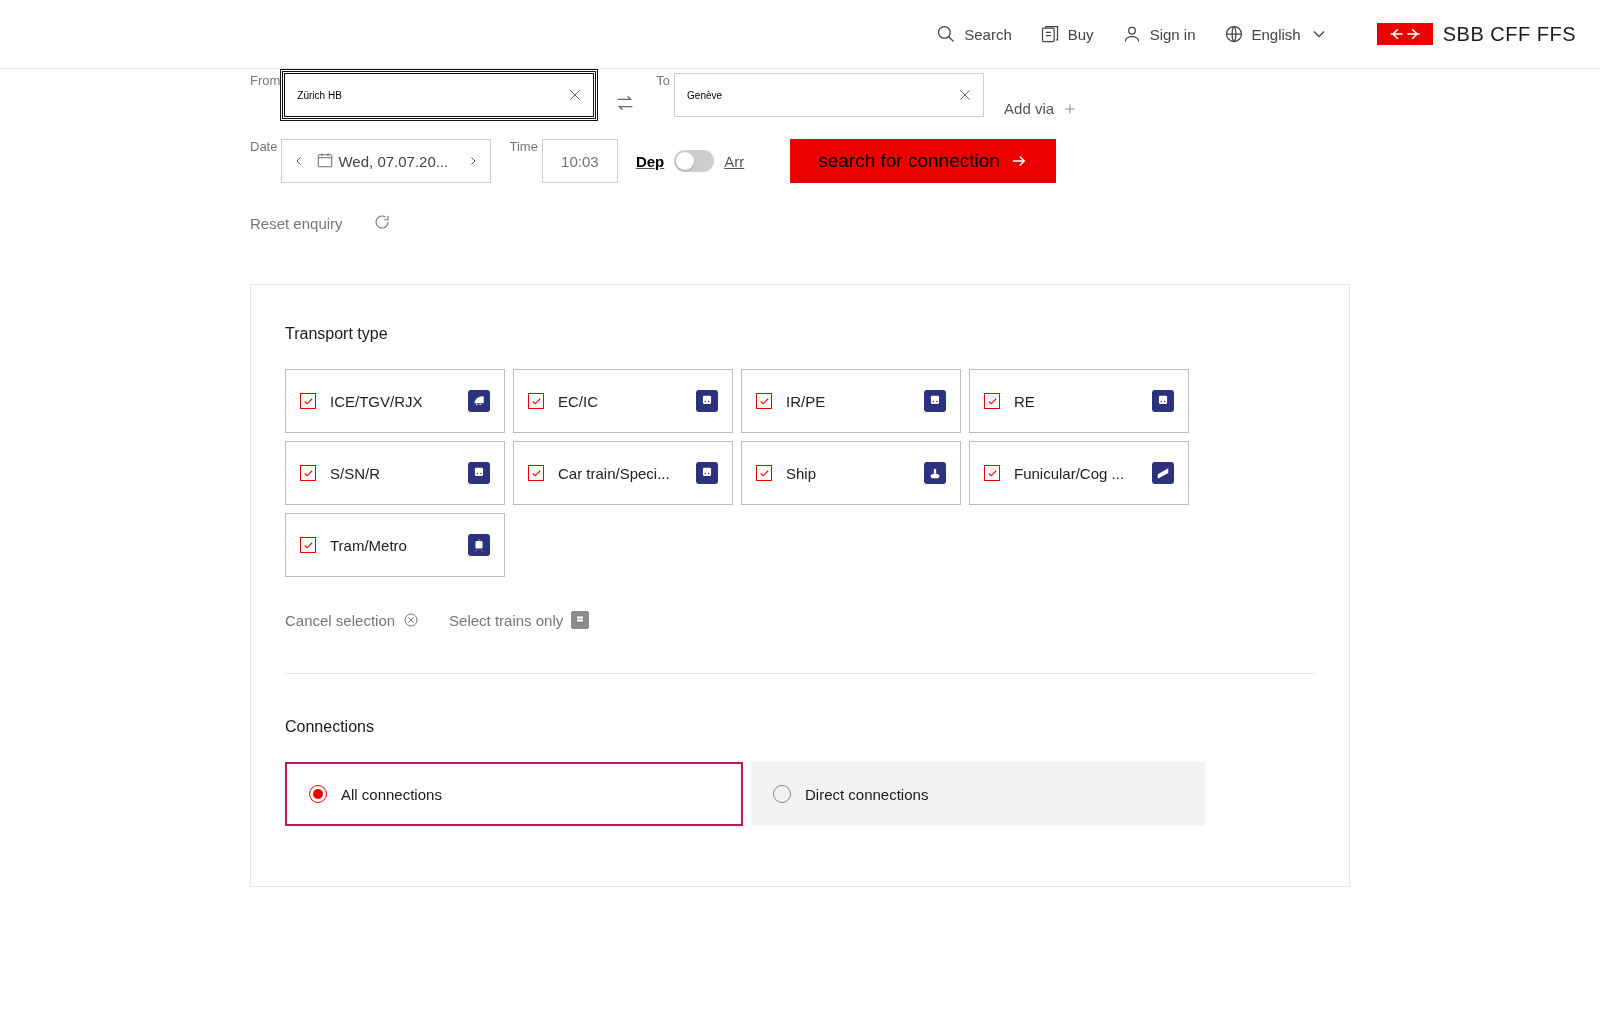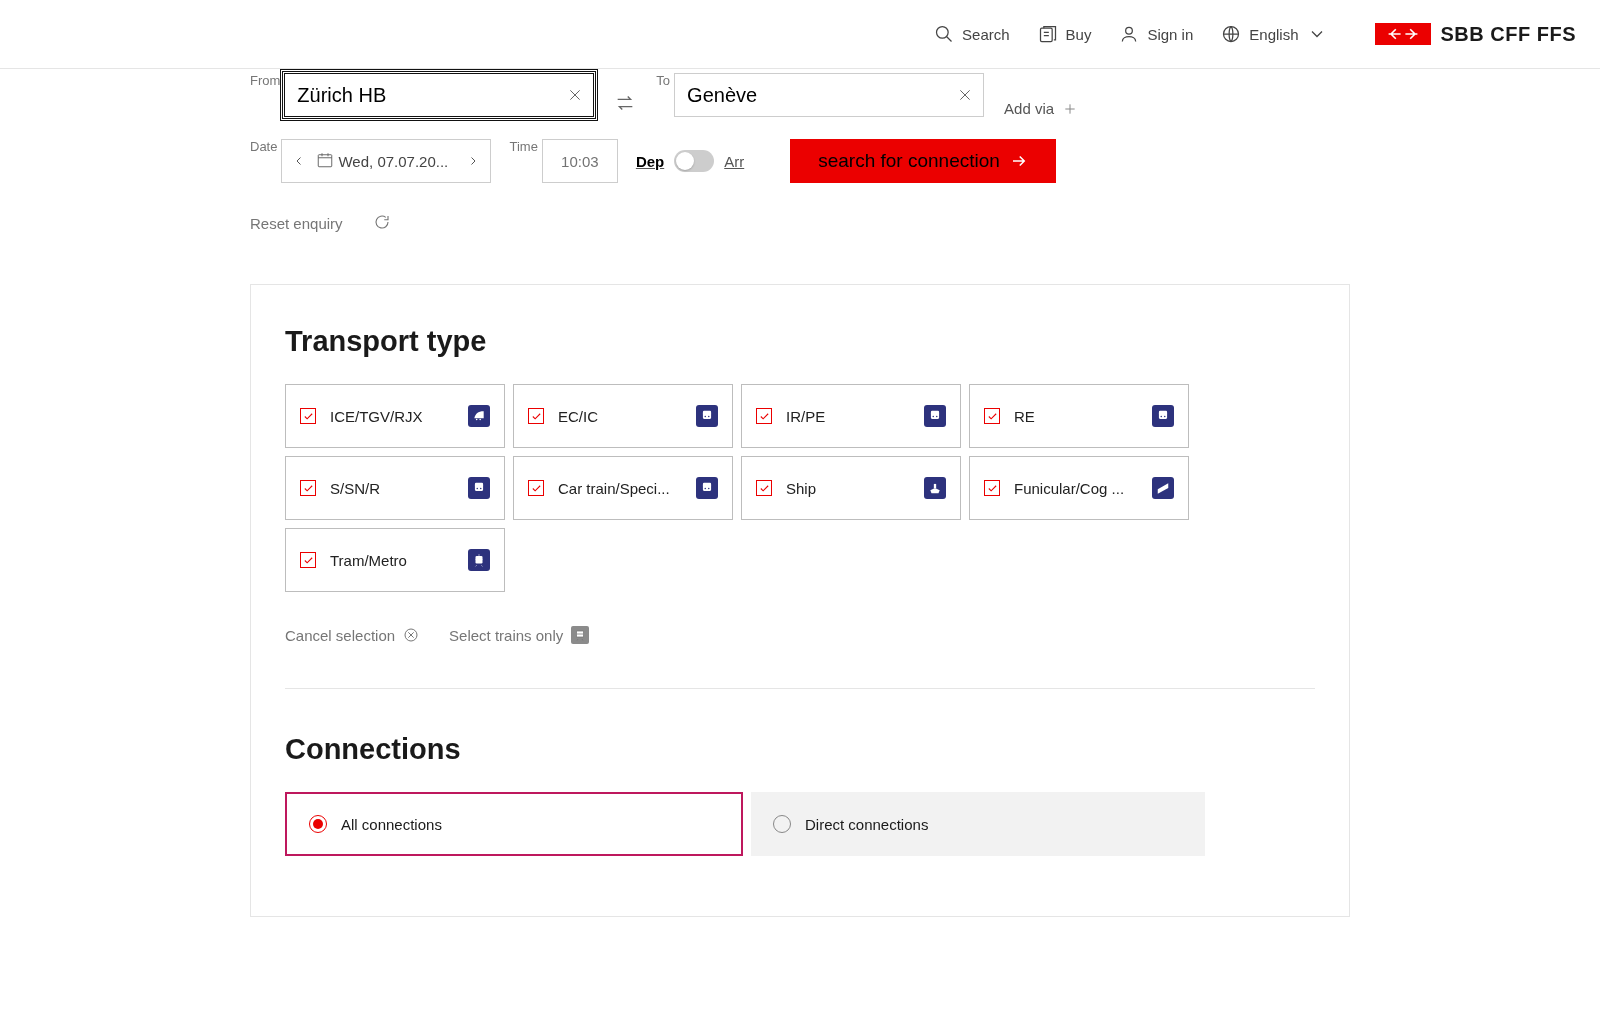--- a/index.html
+++ b/index.html
@@ -14,29 +14,29 @@
   *{box-sizing:border-box;}
   html,body{margin:0;padding:0;font-family:"Helvetica Neue",Arial,sans-serif;color:var(--dark);font-size:15px;background:#fff;}
   
   .topbar{height:69px;border-bottom:1px solid #e5e5e5;display:flex;justify-content:flex-end;align-items:center;padding:0 24px;gap:28px;}
   .top-link{display:flex;align-items:center;gap:8px;color:#444;cursor:pointer;}
   .top-link svg{width:20px;height:20px;stroke:#444;fill:none;stroke-width:1.5;}
   .lang-chev{width:14px;height:14px;}
   .brand{display:flex;align-items:center;gap:10px;margin-left:20px;}
   .brand-logo{width:56px;height:22px;background:var(--red);display:flex;align-items:center;justify-content:center;}
   .brand-logo svg{width:34px;height:16px;stroke:#fff;fill:none;stroke-width:2;}
-  .brand-text{font-weight:700;font-size:20px;letter-spacing:0.5px;}
+  .brand-text{font-weight:400;font-size:20px;letter-spacing:0.5px;}
   
   .page{max-width:1280px;margin:0 auto;padding:0 90px;}
   .row{display:flex;align-items:center;gap:20px;}
   .field-group{display:flex;flex-direction:row;gap:4px;}
   .field-label{font-size:13px;color:var(--grey);}
   .station-input{width:310px;height:44px;border:1px solid var(--lightgrey);display:flex;align-items:center;padding:0 10px;background:#fff;}
   .station-input.focused{outline:3px double #111;outline-offset:1px;border-color:#111;}
-  .station-input input{border:none;flex:1;font-size:20px;background:transparent;outline:none;}
+  .station-input input{border:none;flex:1;font-size:10px;background:transparent;outline:none;}
   .clear-btn{cursor:pointer;color:#666;display:flex;align-items:center;}
   .clear-btn svg{width:16px;height:16px;stroke:#666;stroke-width:1.5;fill:none;}
   .swap-btn{color:#666;cursor:pointer;margin-top:18px;}
   .swap-btn svg{width:22px;height:22px;stroke:#666;fill:none;stroke-width:1.5;}
   .add-via{display:flex;align-items:center;gap:8px;color:#555;cursor:pointer;margin-top:18px;}
   .add-via svg{width:16px;height:16px;stroke:#888;fill:none;stroke-width:1.5;}
   
   .dt-row{margin-top:22px;display:flex;align-items:flex-end;gap:18px;}
   .date-box{width:210px;height:44px;border:1px solid var(--lightgrey);display:flex;align-items:center;padding:0 4px;gap:4px;}
   .date-box .nav-btn{width:26px;height:100%;display:flex;align-items:center;justify-content:center;cursor:pointer;}
@@ -48,21 +48,21 @@
   .toggle{width:40px;height:22px;border-radius:999px;background:var(--lightgrey);position:relative;cursor:pointer;}
   .toggle::after{content:"";position:absolute;width:18px;height:18px;background:#fff;border-radius:50%;top:2px;left:2px;box-shadow:0 1px 2px rgba(0,0,0,.2);}
   .bold{font-weight:600;color:#000;}
   .search-btn{height:52px;padding:12px 28px;background:var(--red);color:#000000;border:none;display:flex;align-items:center;gap:10px;font-size:19px;cursor:pointer;margin-left:28px;}
   .search-btn svg{width:18px;height:18px;stroke:#fff;fill:none;stroke-width:2;}
   .reset-row{margin-top:30px;display:flex;align-items:center;gap:30px;color:var(--grey);}
   .reset-link{cursor:pointer;color:var(--grey);}
   .refresh-icon svg{width:18px;height:18px;stroke:var(--grey);fill:none;stroke-width:1.5;}
   
   .panel{border:1px solid #e5e5e5;margin-top:50px;padding:40px 34px 60px;}
-  .panel h2{margin:0 0 26px;font-size:29px;font-weight:700;}
+  .panel h2{margin:0 0 26px;font-size:16px;font-weight:400;}
   .tt-grid{display:flex;flex-wrap:wrap;gap:8px;max-width:920px;}
   .tt-item{width:220px;height:64px;border:1px solid #bdbdbd;display:flex;align-items:center;padding:0 14px;gap:14px;cursor:pointer;}
   .tt-check{width:16px;height:16px;border:1px solid var(--red);display:flex;align-items:center;justify-content:center;}
   .tt-check svg{width:11px;height:11px;stroke:var(--red);fill:none;stroke-width:2.4;}
   .tt-label{flex:1;color:#222;white-space:nowrap;overflow:hidden;text-overflow:ellipsis;}
   .tt-icon{width:22px;height:22px;background:var(--blue);border-radius:3px;display:flex;align-items:center;justify-content:center;}
   .tt-icon svg{width:14px;height:14px;fill:#fff;}
   .actions-row{margin-top:34px;display:flex;align-items:center;gap:30px;color:var(--grey);}
   .action-link{display:flex;align-items:center;gap:8px;cursor:pointer;}
   .action-link svg{width:16px;height:16px;stroke:var(--grey);fill:none;stroke-width:1.5;}

